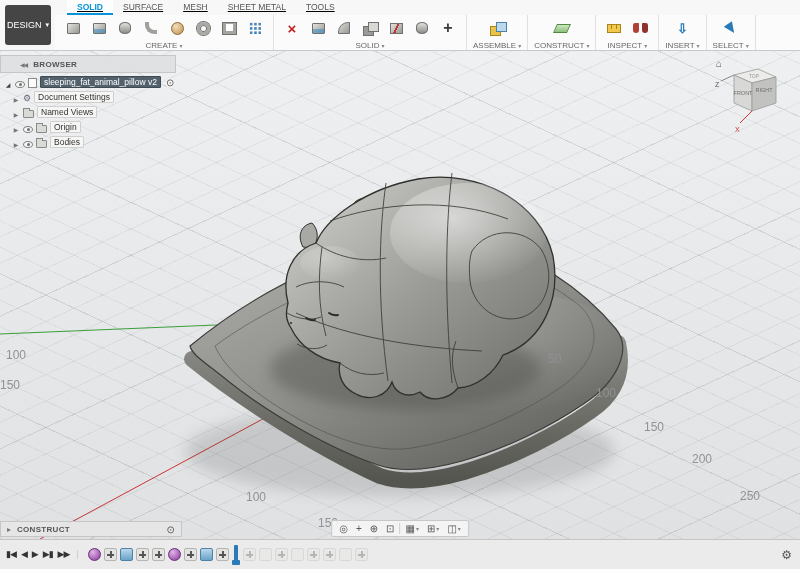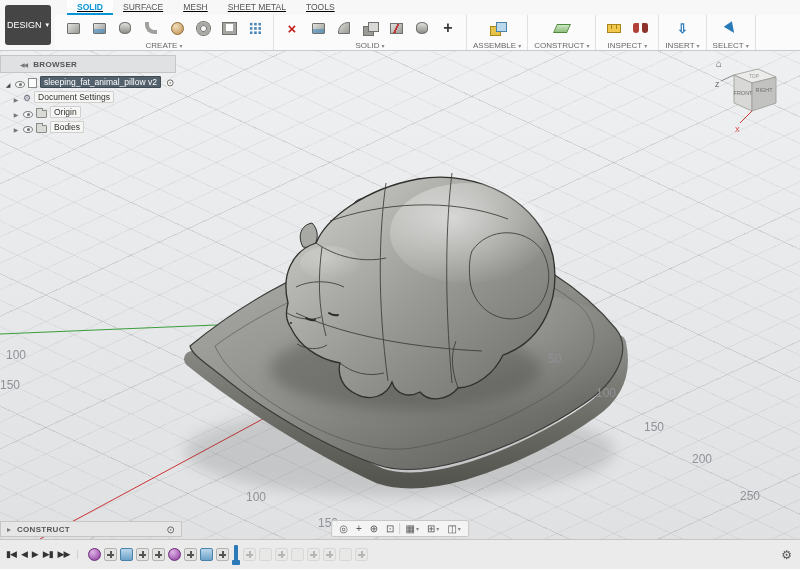--- a/index.html
+++ b/index.html
@@ -370,20 +370,25 @@
         <span class="blabel">sleeping_fat_animal_pillow v2</span>
         <span class="radio">⊙</span>
       </div>
       <div class="brow child">
         <span class="tri">▶</span>
         <span class="gear-ic">⚙</span>
         <span class="blabel">Document Settings</span>
       </div>
       <div class="brow child">
         <span class="tri">▶</span>
+        <span class="mini-folder"></span>
+        <span class="blabel">Named Views</span>
+      </div>
+      <div class="brow child">
+        <span class="tri">▶</span>
         <span class="eye"></span>
         <span class="mini-folder"></span>
         <span class="blabel">Origin</span>
       </div>
       <div class="brow child">
         <span class="tri">▶</span>
         <span class="eye"></span>
         <span class="mini-folder"></span>
         <span class="blabel">Bodies</span>
       </div>

